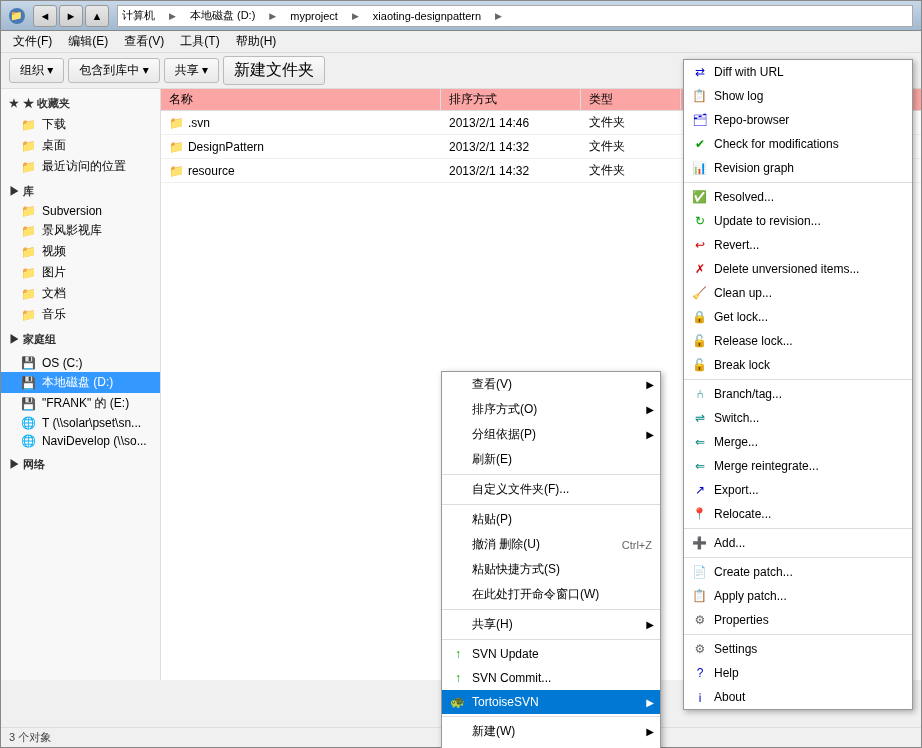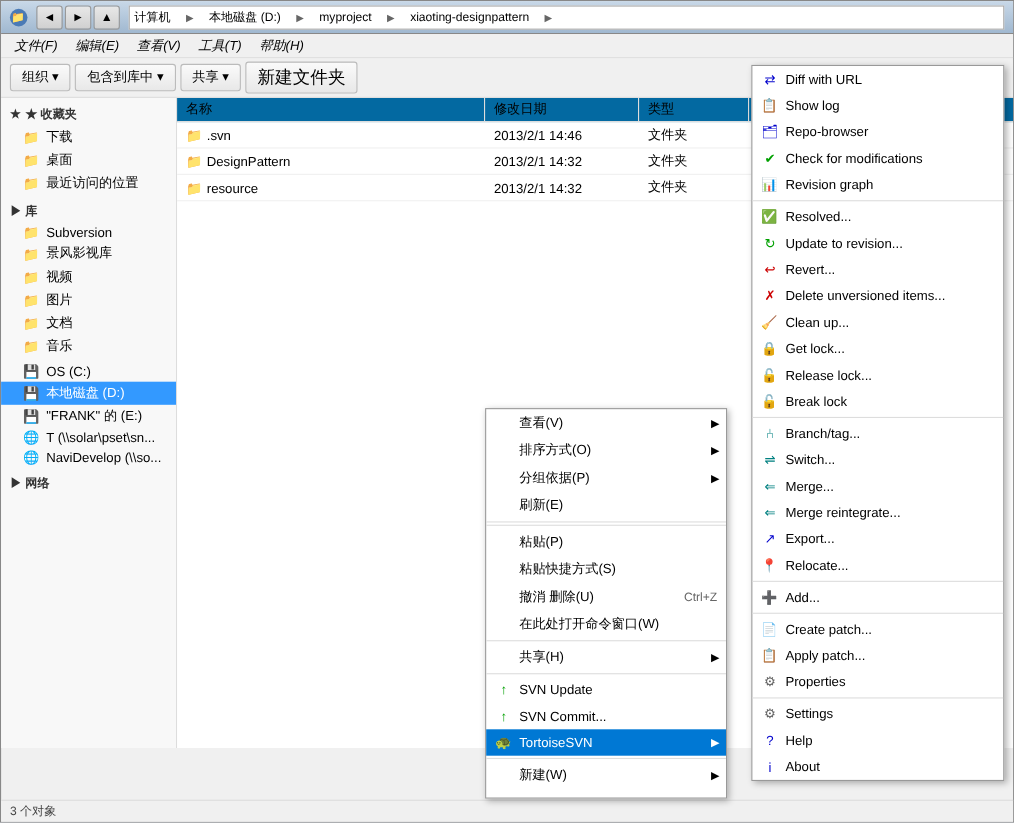--- a/index.html
+++ b/index.html
@@ -70,21 +70,20 @@
       height: 22px;
       display: flex;
       align-items: center;
       border-bottom: 1px solid #ddd;
       padding: 0 4px;
     }
     .menu-item {
       padding: 2px 8px;
       cursor: pointer;
       font-size: 12px;
-      font-style: italic;
     }
 
     
     .toolbar {
       background: #f0f0f0;
       height: 36px;
       display: flex;
       align-items: center;
       border-bottom: 1px solid #ddd;
       padding: 0 8px;
@@ -143,21 +142,21 @@
     .sidebar-item.selected { background: #3399ff; color: white; }
 
     
     .file-list {
       flex: 1;
       background: white;
       overflow-y: auto;
     }
     .file-list-header {
       display: flex;
-      background: #0369a1;
+      background: #fca5a5;
       border-bottom: 1px solid #ddd;
       height: 22px;
     }
     .file-col-header {
       padding: 2px 8px;
       font-size: 12px;
       border-right: 1px solid #ddd;
       cursor: pointer;
       display: flex; align-items: center;
       user-select: none;
@@ -351,20 +350,25 @@
         <div class="sidebar-item">
           <span>📁</span>
           <span>文档</span>
         </div>
         <div class="sidebar-item">
           <span>📁</span>
           <span>音乐</span>
         </div>
       </div>
 
+      <div class="sidebar-section">
+        <div class="sidebar-section-header">
+          <span>▶ 家庭组</span>
+        </div>
+      </div>
 
       <div class="sidebar-section">
         <div class="sidebar-item">
           <span>💾</span>
           <span>OS (C:)</span>
         </div>
         <div class="sidebar-item selected">
           <span>💾</span>
           <span>本地磁盘 (D:)</span>
         </div>
@@ -386,21 +390,21 @@
         <div class="sidebar-section-header">
           <span>▶ 网络</span>
         </div>
       </div>
 
     </div>
 
     <div class="file-list">
       <div class="file-list-header">
         <div class="file-col-header col-name">名称</div>
-        <div class="file-col-header col-date">修改日期</div>
+        <div class="file-col-header col-date">排序方式</div>
         <div class="file-col-header col-type">类型</div>
         <div class="file-col-header col-size">大小</div>
       </div>
       <div class="file-row">
         <div class="file-cell col-name">
           <span>📁</span>
           <span>.svn</span>
         </div>
         <div class="file-cell col-date">2013/2/1 14:46</div>
         <div class="file-cell col-type">文件夹</div>
@@ -448,33 +452,37 @@
       <div class="cm-item">
         <span class="cm-icon"></span>
         <span>分组依据(P)</span>
         <span class="cm-arrow">▶</span>
       </div>
       <div class="cm-item">
         <span class="cm-icon"></span>
         <span>刷新(E)</span>
       </div>
       <div class="cm-separator"></div>
+      <div class="cm-item">
+        <span class="cm-icon"></span>
+        <span>自定义文件夹(F)...</span>
+      </div>
       <div class="cm-separator"></div>
       <div class="cm-item">
         <span class="cm-icon"></span>
         <span>粘贴(P)</span>
-      </div>
-      <div class="cm-item">
-        <span class="cm-icon"></span>
-        <span>粘贴快捷方式(S)</span>
       </div>
       <div class="cm-item">
         <span class="cm-icon"></span>
         <span>撤消 删除(U)</span>
         <span class="cm-shortcut">Ctrl+Z</span>
+      </div>
+      <div class="cm-item">
+        <span class="cm-icon"></span>
+        <span>粘贴快捷方式(S)</span>
       </div>
       <div class="cm-item">
         <span class="cm-icon"></span>
         <span>在此处打开命令窗口(W)</span>
       </div>
       <div class="cm-separator"></div>
       <div class="cm-item">
         <span class="cm-icon"></span>
         <span>共享(H)</span>
         <span class="cm-arrow">▶</span>

